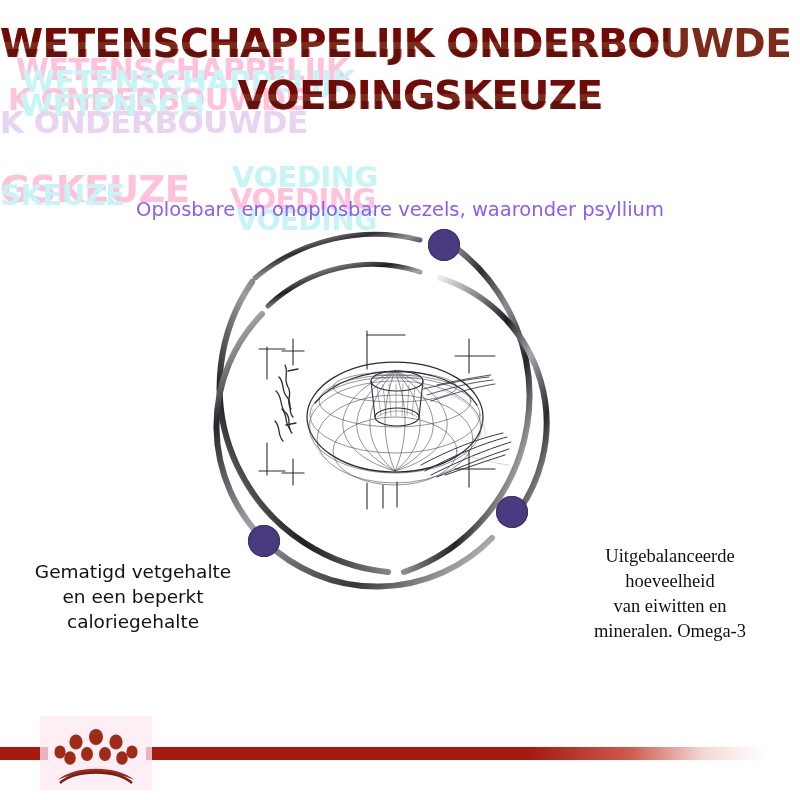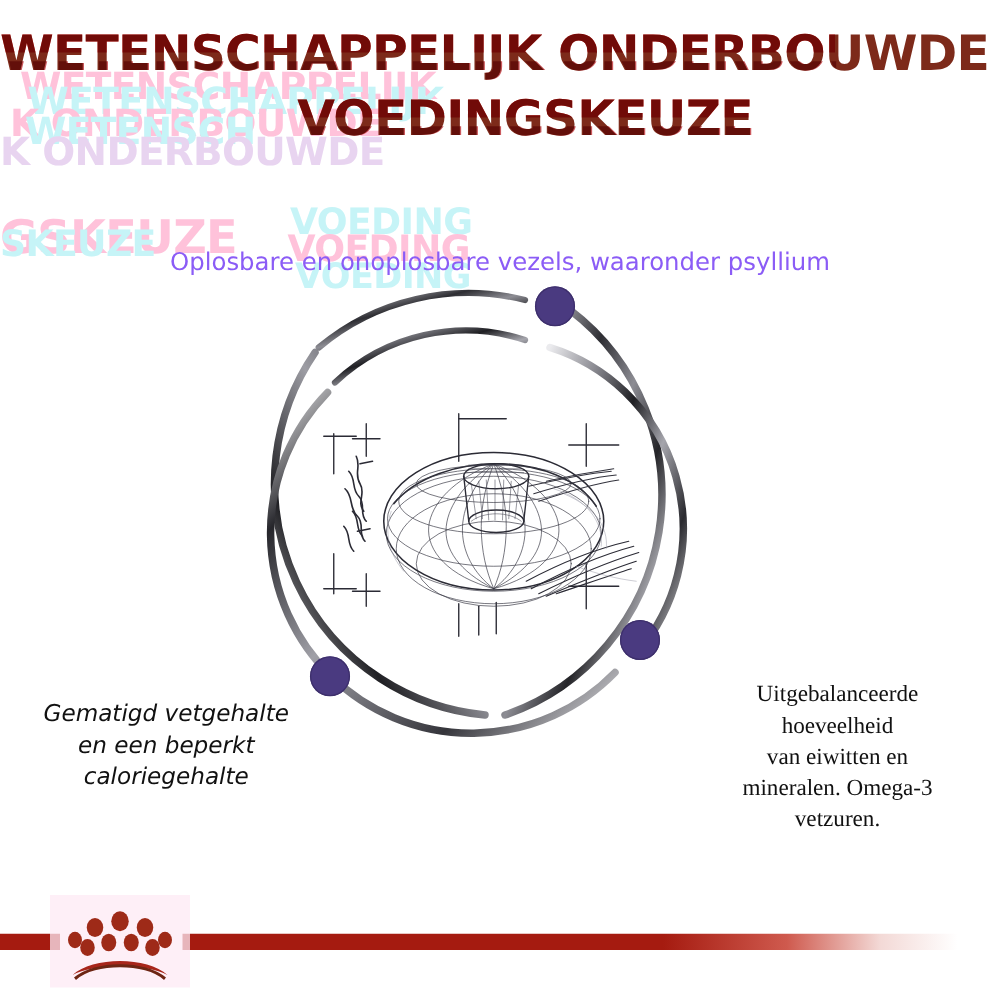--- a/index.html
+++ b/index.html
@@ -76,21 +76,21 @@
 
   
   .callout{
     position:absolute;
     font-size:18.5px;
     line-height:25px;
     color:#111;
     text-align:center;
     font-family:"DejaVu Sans", sans-serif;
   }
-  #callout-left{left:8px;top:559px;width:250px;font-style:italic;}
+  #callout-left{left:8px;top:559px;width:250px;}
   #callout-right{left:540px;top:544px;width:260px;font-family:Liberation Serif, serif;}
 
   
   #footer-line-left{
     position:absolute;left:0;top:747px;height:13px;width:48px;
     background:#a51b10;
   }
   #footer-line-right{
     position:absolute;left:146px;top:747px;height:13px;width:620px;
     background:linear-gradient(to right,#a51b10 0%,#a51b10 62%,#cf5a4e 78%,#f3d9d6 90%,rgba(255,255,255,0) 100%);
@@ -294,21 +294,20 @@
   <div class="callout" id="callout-left">
       <div>Gematigd vetgehalte</div>
       <div>en een beperkt</div>
       <div>caloriegehalte</div>
     </div>
   <div class="callout" id="callout-right">
       <div>Uitgebalanceerde</div>
       <div>hoeveelheid</div>
       <div>van eiwitten en</div>
       <div>mineralen. Omega-3</div>
-      <div>vetzuren.</div>
     </div>
 
   <div id="footer-line-left"></div>
   <div id="footer-line-right"></div>
   <div class="crown-halo"></div>
 
   <svg id="crown" viewBox="0 0 100 62">
     <g fill="#9e2a18">
       <ellipse cx="30" cy="20" rx="6.6" ry="7.6"></ellipse>
       <ellipse cx="50" cy="15" rx="7.0" ry="8.0"></ellipse>

